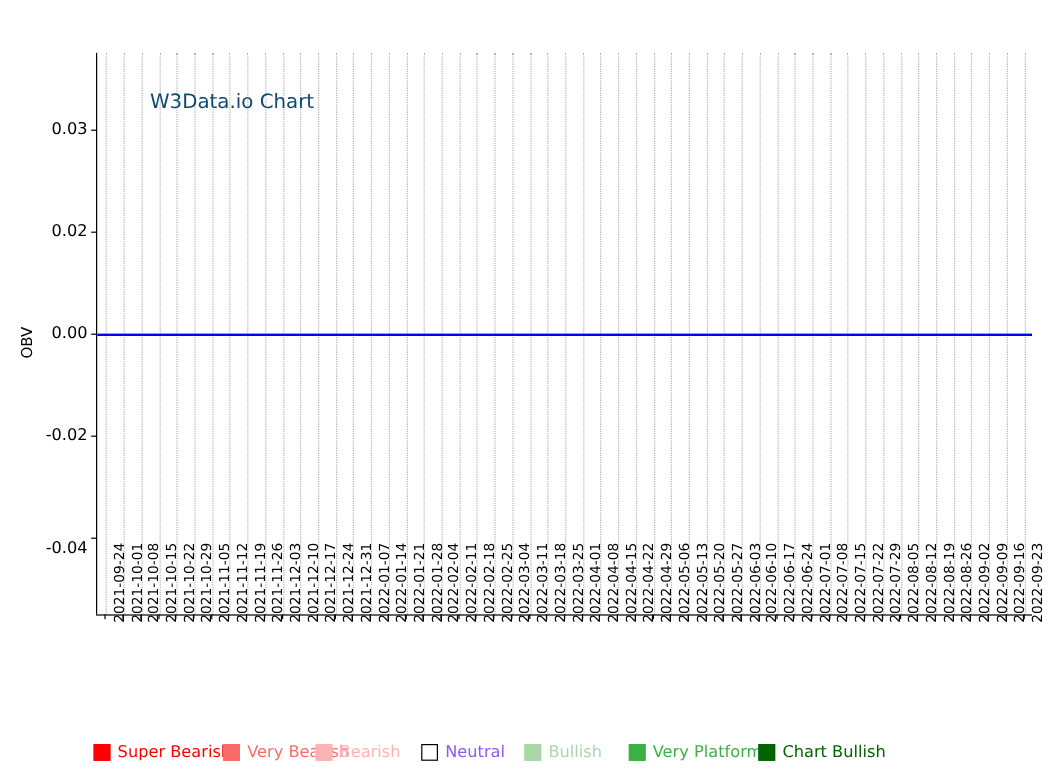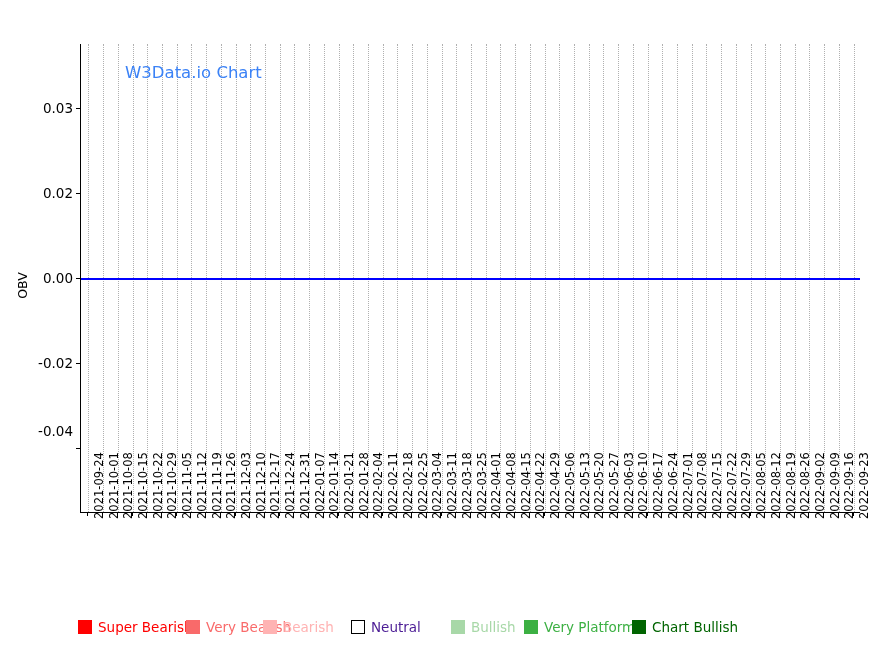--- a/index.html
+++ b/index.html
@@ -62,24 +62,24 @@
     left: 0;
     width: 780px;
     height: 0;
     border-top: 2.6px solid #0000ff;
   }
 
   
   #watermark {
     position: absolute;
     left: 44px;
-    top: 18px;
+    top: 30px;
     font-size: 16.5px;
     line-height: 22px;
-    color: #3b82f6;
+    color: #0c4a6e;
     white-space: nowrap;
     pointer-events: none;
   }
 
   
   #annotation {
     position: absolute;
     right: 10px;
     top: 13px;
     font-size: 18.5px;
@@ -194,21 +194,21 @@
 
   <div id="ytick-labels">
       <div class="ytick-label" style="top: 107.818px;">0.03</div>
       <div class="ytick-mark" style="top: 107.818px;"></div>
       <div class="ytick-label" style="top: 192.909px;">0.02</div>
       <div class="ytick-mark" style="top: 192.909px;"></div>
       <div class="ytick-label" style="top: 278px;">0.00</div>
       <div class="ytick-mark" style="top: 278px;"></div>
       <div class="ytick-label" style="top: 363.091px;">-0.02</div>
       <div class="ytick-mark" style="top: 363.091px;"></div>
-      <div class="ytick-label" style="top: 431px;">-0.04</div>
+      <div class="ytick-label" style="top: 457px;">-0.04</div>
       <div class="ytick-mark" style="top: 448.182px;"></div>
     </div>
   <div id="ylabel">OBV</div>
 
   <div id="plot-area">
     <div id="gridlines">
         <div class="gridline" style="left: 7.35849px;"></div>
         <div class="gridline" style="left: 22.0755px;"></div>
         <div class="gridline" style="left: 36.7925px;"></div>
         <div class="gridline" style="left: 51.5094px;"></div>
@@ -386,23 +386,23 @@
       <div class="legend-item" style="left: 186px;">
         <span class="legend-swatch" style="background: rgb(249, 106, 106); border: 1px solid rgb(249, 106, 106);"></span>
         <span style="color: rgb(249, 106, 106);">Very Bearish</span>
       </div>
       <div class="legend-item" style="left: 263px;">
         <span class="legend-swatch" style="background: rgb(255, 179, 179); border: 1px solid rgb(255, 179, 179);"></span>
         <span style="color: rgb(255, 179, 179);">Bearish</span>
       </div>
       <div class="legend-item" style="left: 351px;">
         <span class="legend-swatch" style="background: rgb(255, 255, 255); border: 1.3px solid rgb(0, 0, 0);"></span>
-        <span style="color: #4c1d95;">Neutral</span>
-      </div>
-      <div class="legend-item" style="left: 451px;">
+        <span style="color: #8b5cf6;">Neutral</span>
+      </div>
+      <div class="legend-item" style="left: 437px;">
         <span class="legend-swatch" style="background: rgb(168, 216, 168); border: 1px solid rgb(168, 216, 168);"></span>
         <span style="color: rgb(168, 216, 168);">Bullish</span>
       </div>
       <div class="legend-item" style="left: 524px;">
         <span class="legend-swatch" style="background: rgb(60, 176, 67); border: 1px solid rgb(60, 176, 67);"></span>
         <span style="color: rgb(60, 176, 67);">Very Platform</span>
       </div>
       <div class="legend-item" style="left: 632px;">
         <span class="legend-swatch" style="background: rgb(0, 100, 0); border: 1px solid rgb(0, 100, 0);"></span>
         <span style="color: rgb(0, 100, 0);">Chart Bullish</span>

